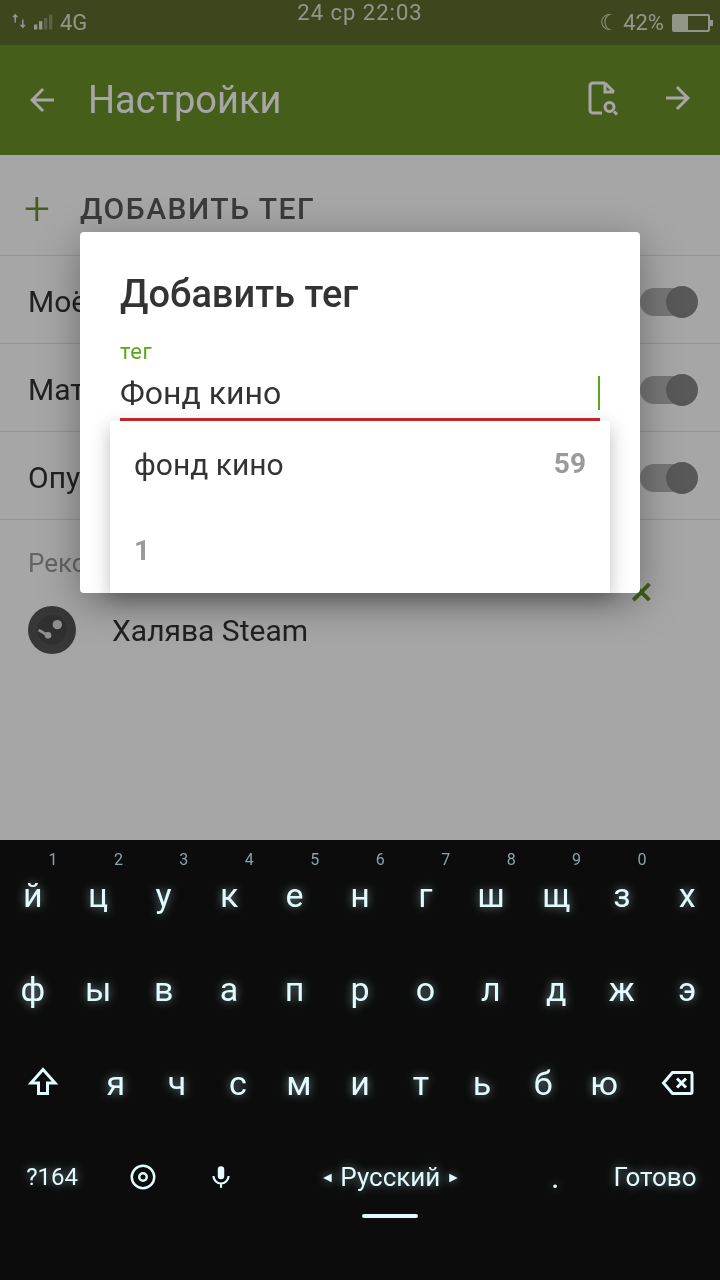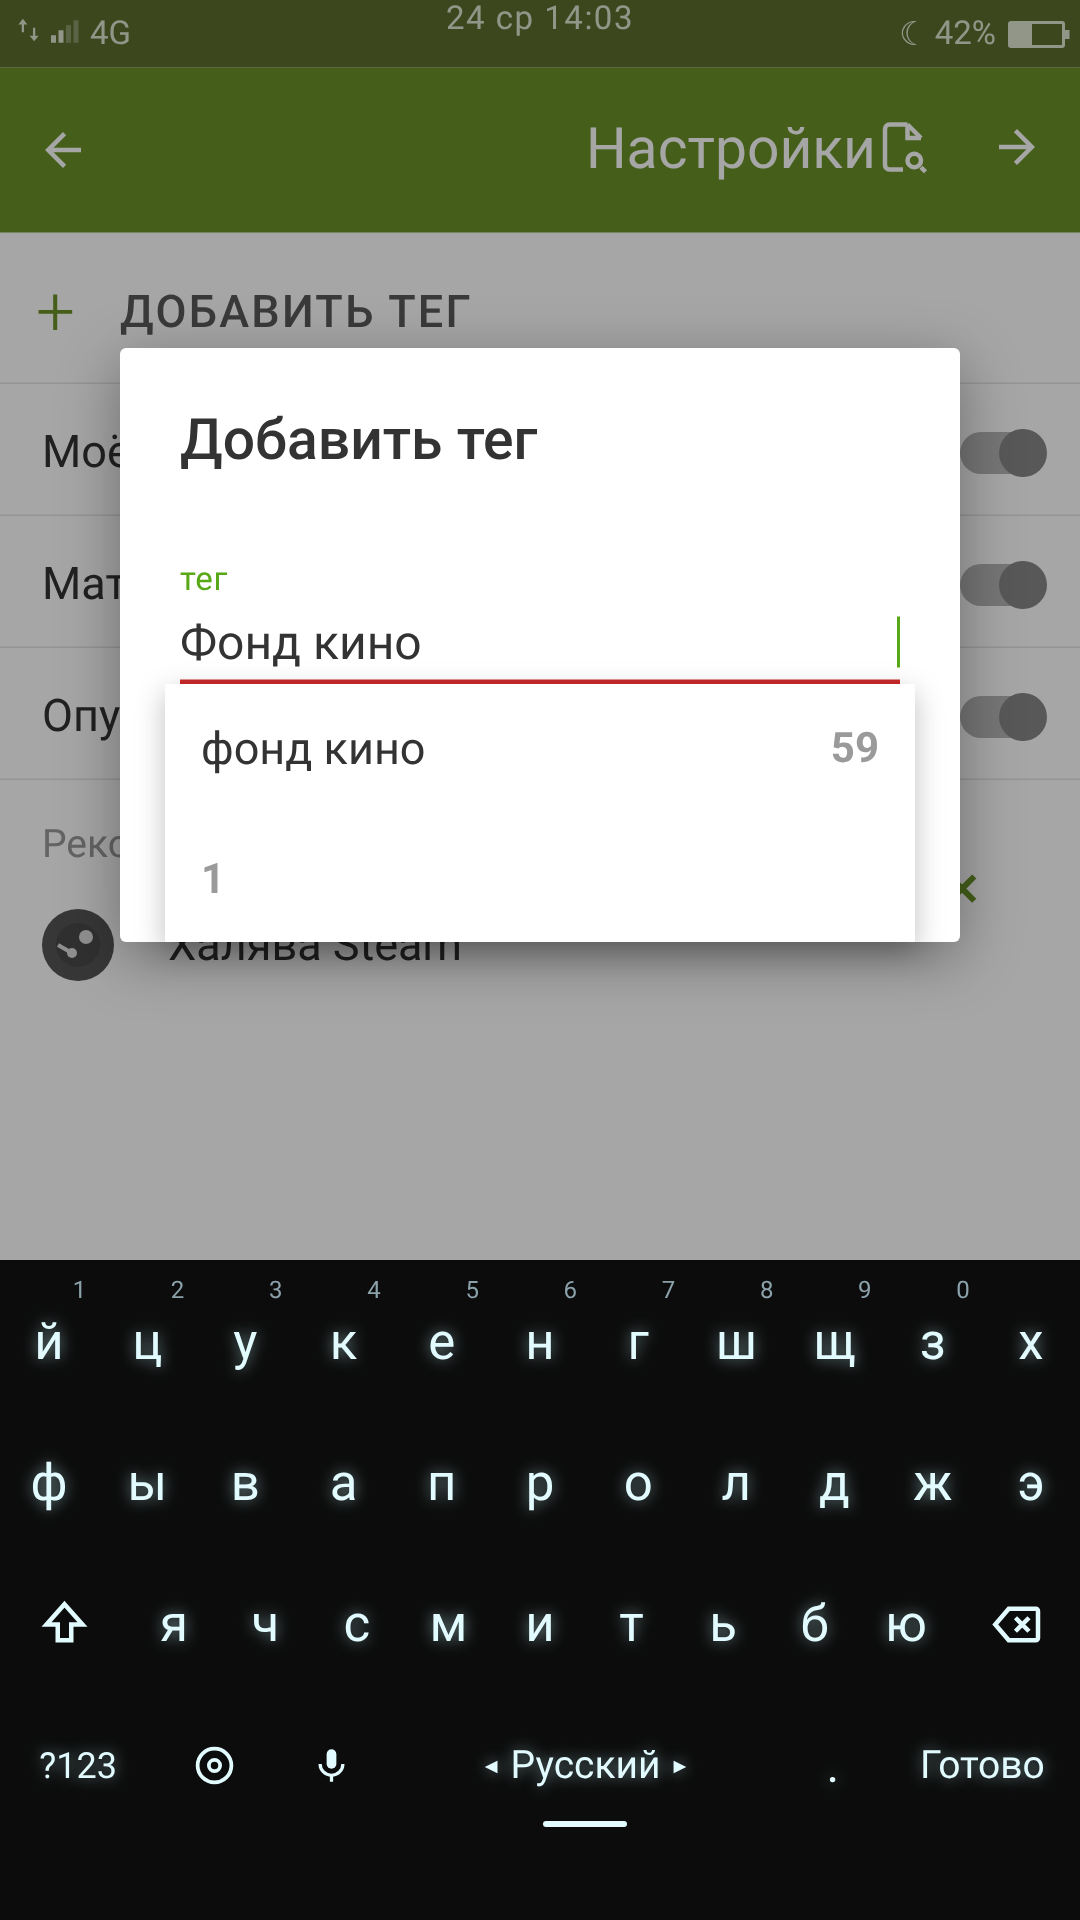--- a/index.html
+++ b/index.html
@@ -31,21 +31,21 @@
   
   .appbar {
     height: 110px;
     background: #6b9329;
     display: flex;
     align-items: center;
     padding: 0 24px;
     color: #fff;
   }
   .appbar .back { width: 36px; height: 36px; margin-right: 28px; }
-  .appbar .title { flex: 1; font-size: 38px; font-weight: 400; text-align: right; }
+  .appbar .title { flex: 1; font-size: 38px; font-weight: 400; }
   .appbar .actions { display: flex; gap: 40px; }
   .appbar .actions svg { width: 36px; height: 36px; }
 
   
   .content {
     position: relative;
     padding: 0 0 0 0;
     height: calc(840px - 155px);
     overflow: hidden;
   }
@@ -95,21 +95,21 @@
     top: 232px; left: 80px; right: 80px;
     background: #fff;
     border-radius: 4px;
     box-shadow: 0 10px 40px rgba(0,0,0,0.35);
     padding: 40px 40px 0 40px;
   }
   .dialog .d-title {
     font-size: 38px; font-weight: 500; color: #333;
   }
   .field {
-    margin-top: 58px;
+    margin-top: 23px;
   }
   .field .f-label {
     font-size: 22px; color: #58a818; margin-bottom: 10px; letter-spacing: 0.5px;
   }
   .field .f-input-wrap {
     border-bottom: 3px solid #c92a2a;
     display: flex; align-items: center;
     padding-bottom: 6px;
   }
   .field .f-input {
@@ -181,21 +181,21 @@
     <span>
       <svg width="20" height="16" viewBox="0 0 24 18" fill="#e0e6d2">
           <rect x="0" y="12" width="4" height="6"></rect>
           <rect x="6" y="8" width="4" height="10"></rect>
           <rect x="12" y="4" width="4" height="14" fill="#8a9a6b"></rect>
           <rect x="18" y="0" width="4" height="18" fill="#8a9a6b"></rect>
         </svg>
     </span>
     <span>4G</span>
   </div>
-  <div class="center">24 ср  14:03</div>
+  <div class="center">24 ср  22:03</div>
   <div class="right">
     <span>☾</span>
     <span>42%</span>
     <span class="battery-outline">
         <span class="battery-fill"></span>
       </span>
   </div>
 </div>
 
 <div class="appbar">
@@ -323,21 +323,21 @@
         <button class="key">ю</button>
       </span>
     <button class="key func key-wide">
       <svg class="bksp-glyph" viewBox="0 0 24 24" fill="none" stroke="#e2fbff" stroke-width="2">
           <path d="M21 5H9l-6 7 6 7h12a1 1 0 0 0 1-1V6a1 1 0 0 0-1-1z"></path>
           <path d="M12 9l6 6M18 9l-6 6"></path>
         </svg>
     </button>
   </div>
   <div class="kb-row">
-    <button class="key func" style="flex:1.2;font-size:24px">?123</button>
+    <button class="key func" style="flex:1.2;font-size:24px">?164</button>
     <button class="key func" style="flex:0.9">
       <svg width="30" height="30" viewBox="0 0 24 24" fill="none" stroke="#e2fbff" stroke-width="2">
           <circle cx="12" cy="12" r="9"></circle>
           <circle cx="12" cy="12" r="3"></circle>
         </svg>
     </button>
     <button class="key func" style="flex:0.9">
       <svg width="26" height="30" viewBox="0 0 24 24" fill="#e2fbff">
           <rect x="9" y="2" width="6" height="12" rx="3"></rect>
           <path d="M5 11a7 7 0 0 0 14 0M12 18v4" stroke="#e2fbff" stroke-width="2" fill="none"></path>

